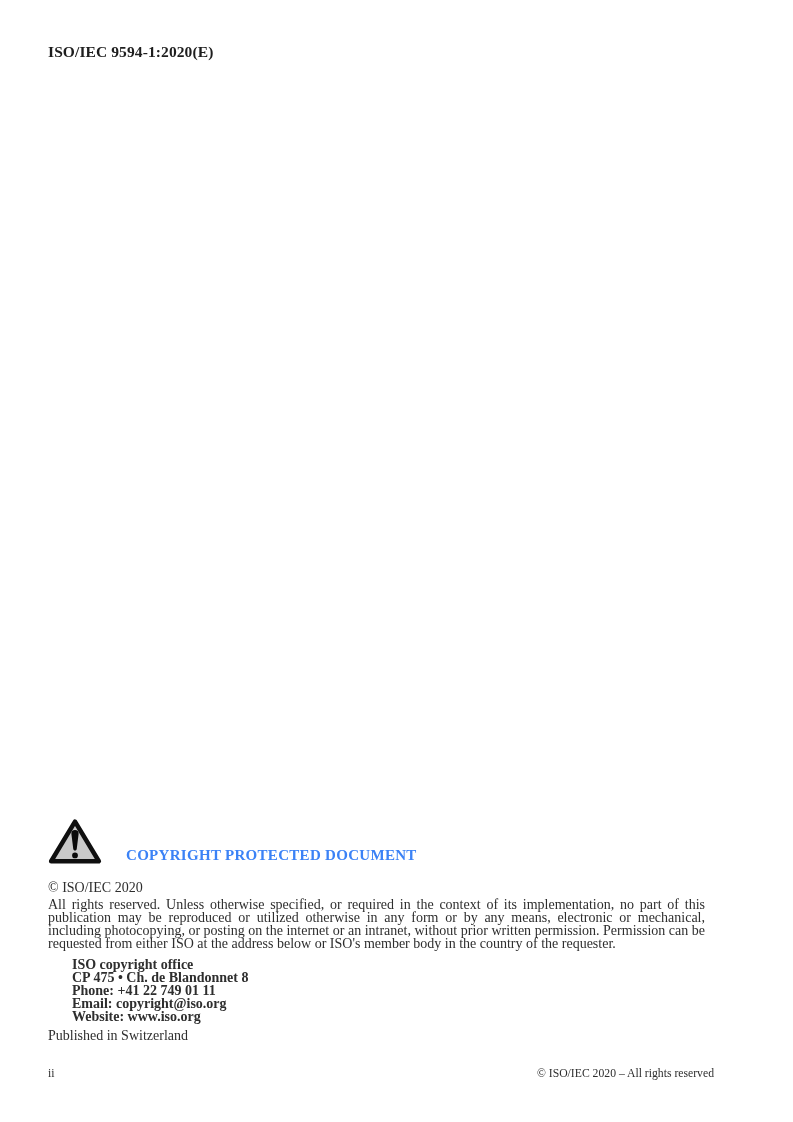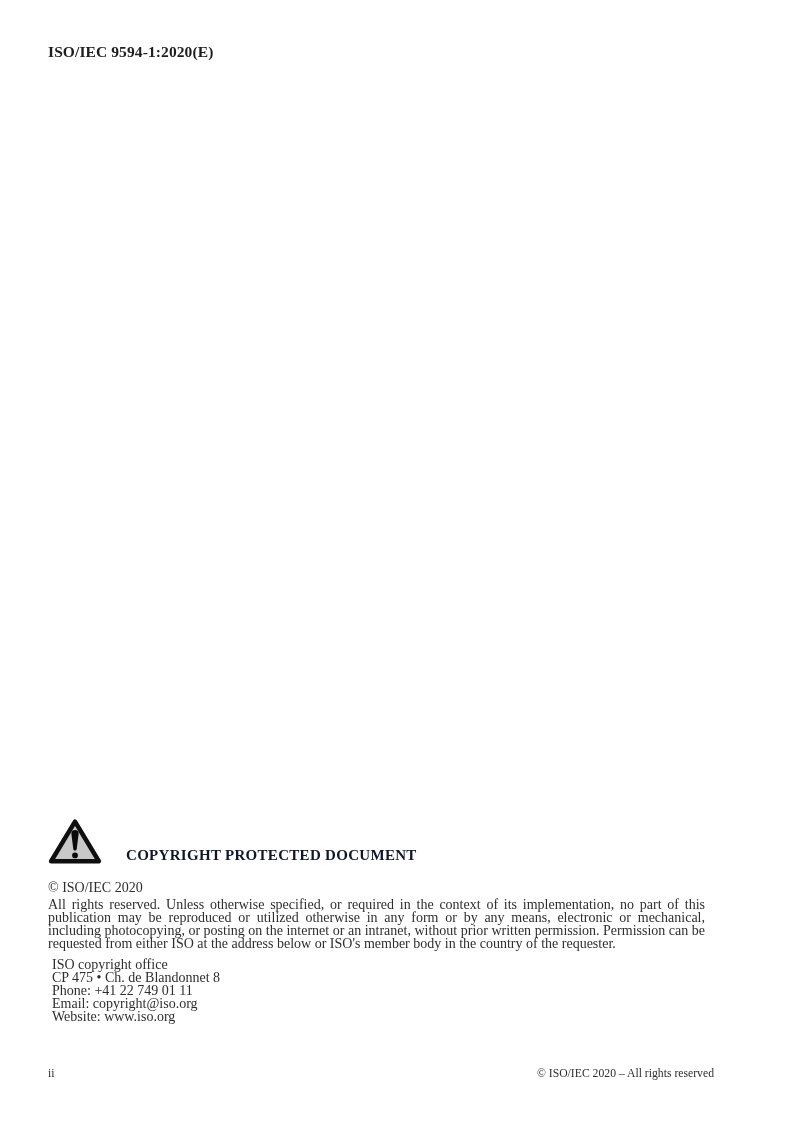--- a/index.html
+++ b/index.html
@@ -22,30 +22,30 @@
     letter-spacing: 0.1px;
   }
   .banner {
     position: absolute; left: 48px; top: 817px;
     display: flex; align-items: flex-end; height: 48px;
   }
   .warning-icon { width: 54px; height: 48px; display: block; }
   .warning-icon svg { width: 54px; height: 48px; display: block; }
   .banner-title {
     margin-left: 24px; padding-bottom: 1px;
-    font-size: 15px; font-weight: bold; color: #0f172a;
+    font-size: 15px; font-weight: bold; color: #3b82f6;
     letter-spacing: 0.3px; white-space: nowrap;
   }
   .notice {
     position: absolute; left: 48px; top: 881px; width: 657px;
     font-size: 14px; line-height: 13px; color: #2e2e2e;
   }
   .copyright-line { margin-bottom: 4px; }
   .notice-body { text-align: justify; }
-  .address { margin-left: 4px; margin-top: 9px; line-height: 12.9px; }
+  .address { margin-left: 24px; margin-top: 9px; line-height: 12.9px; font-weight: bold; }
   .published { margin-top: 5px; }
   .footer-page-num {
     position: absolute; left: 48px; top: 1067px;
     font-size: 11.7px; color: #2e2e2e;
   }
   .footer-copyright {
     position: absolute; right: 79px; top: 1067px;
     font-size: 11.7px; color: #2e2e2e; white-space: nowrap;
   }
 </style>
@@ -70,19 +70,20 @@
   <div class="notice">
     <div class="copyright-line">© ISO/IEC 2020</div>
     <div class="notice-body">All rights reserved. Unless otherwise specified, or required in the context of its implementation, no part of this publication may be reproduced or utilized otherwise in any form or by any means, electronic or mechanical, including photocopying, or posting on the internet or an intranet, without prior written permission. Permission can be requested from either ISO at the address below or ISO's member body in the country of the requester.</div>
     <div class="address">
       <div>ISO copyright office</div>
       <div>CP 475 • Ch. de Blandonnet 8</div>
       <div>Phone: +41 22 749 01 11</div>
       <div>Email: copyright@iso.org</div>
       <div>Website: www.iso.org</div>
     </div>
+    <div class="published">Published in Switzerland</div>
   </div>
 
   <div class="footer-page-num">ii</div>
 
   <div class="footer-copyright">© ISO/IEC 2020 – All rights reserved</div>
 
 </div>
 
 </body></html>

